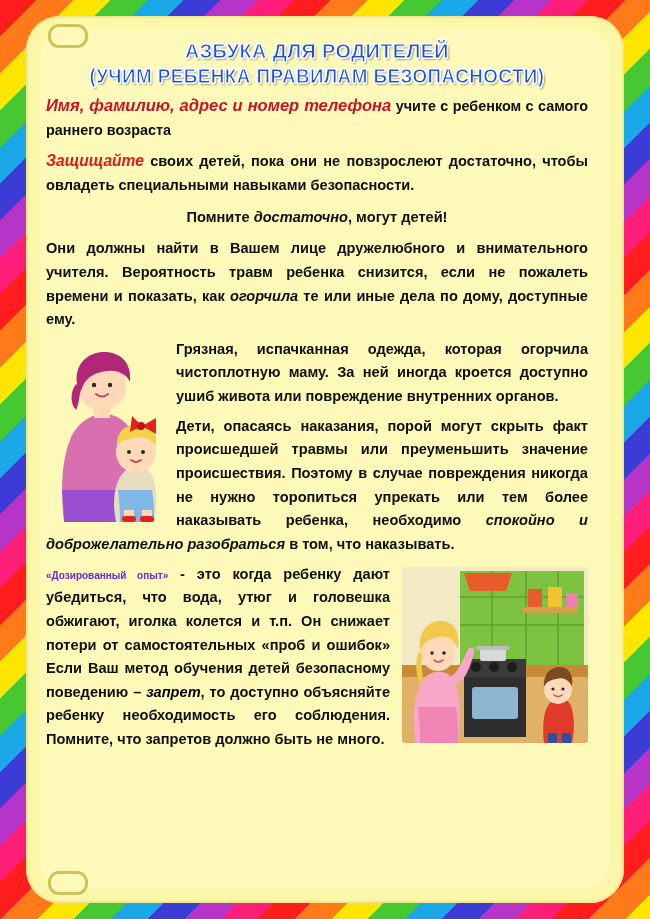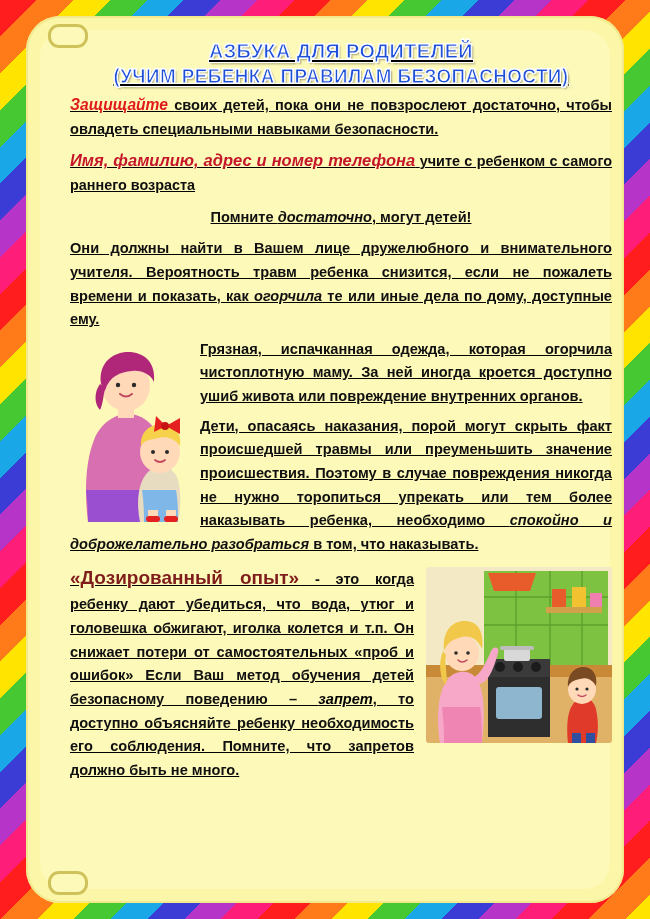--- a/index.html
+++ b/index.html
@@ -65,25 +65,24 @@
     height: 18px;
     border: 3px solid #cfc25a;
     border-radius: 11px;
     background: #fdf9b8;
   }
   .ring.tl { left: 22px; top: 8px; }
   .ring.bl { left: 22px; bottom: 8px; }
 
   .content {
     position: absolute;
-    left: 44px;
+    left: 20px;
     top: 22px;
     width: 542px;
     bottom: 12px;
-    text-decoration: underline;
   }
 
   
   .title-block {
     text-align: center;
     margin-bottom: 4px;
   }
   .title-line {
     font-family: "Liberation Sans", sans-serif;
     font-weight: bold;
@@ -156,23 +155,23 @@
     float: right;
     width: 186px;
     height: 176px;
     margin: 4px 0 4px 12px;
     position: relative;
     border-radius: 3px;
     overflow: hidden;
   }
 
   .quoted {
-    color: #7f1d1d;
-    font-weight: bold;
-    font-size: 19px;
+    color: #6d28d9;
+    font-weight: bold;
+    font-size: 10px;
   }
   .sec2 {
     margin-top: 6px;
   }
   .clearfix::after {
     content: "";
     display: block;
     clear: both;
   }
 </style>
@@ -187,27 +186,27 @@
     <div class="ring bl"></div>
 
     <div class="content">
 
       <div class="title-block">
         <div class="title-line">АЗБУКА ДЛЯ РОДИТЕЛЕЙ</div>
         <div class="title-line second">(УЧИМ РЕБЕНКА ПРАВИЛАМ БЕЗОПАСНОСТИ)</div>
       </div>
 
       <p>
+        <span class="lead">Имя, фамилию, адрес и номер телефона</span>
+        <span class="lead-rest">учите с ребенком с самого  раннего возраста</span>
+      </p>
+
+      <p>
         <span class="red-word">Защищайте</span>
         <span>своих детей, пока они не повзрослеют достаточно, чтобы овладеть специальными навыками безопасности.</span>
-      </p>
-
-      <p>
-        <span class="lead">Имя, фамилию, адрес и номер телефона</span>
-        <span class="lead-rest">учите с ребенком с самого  раннего возраста</span>
       </p>
 
       <p class="center-line">
         <span>Помните </span><span class="ital">достаточно</span><span>, могут детей!</span>
       </p>
 
       <p>
         <span>Они должны найти в Вашем лице дружелюбного и внимательного учителя. Вероятность травм ребенка снизится, если не пожалеть времени и показать, как </span><span class="ital">огорчила</span><span> те или иные дела по дому, доступные ему.</span>
       </p>
 

